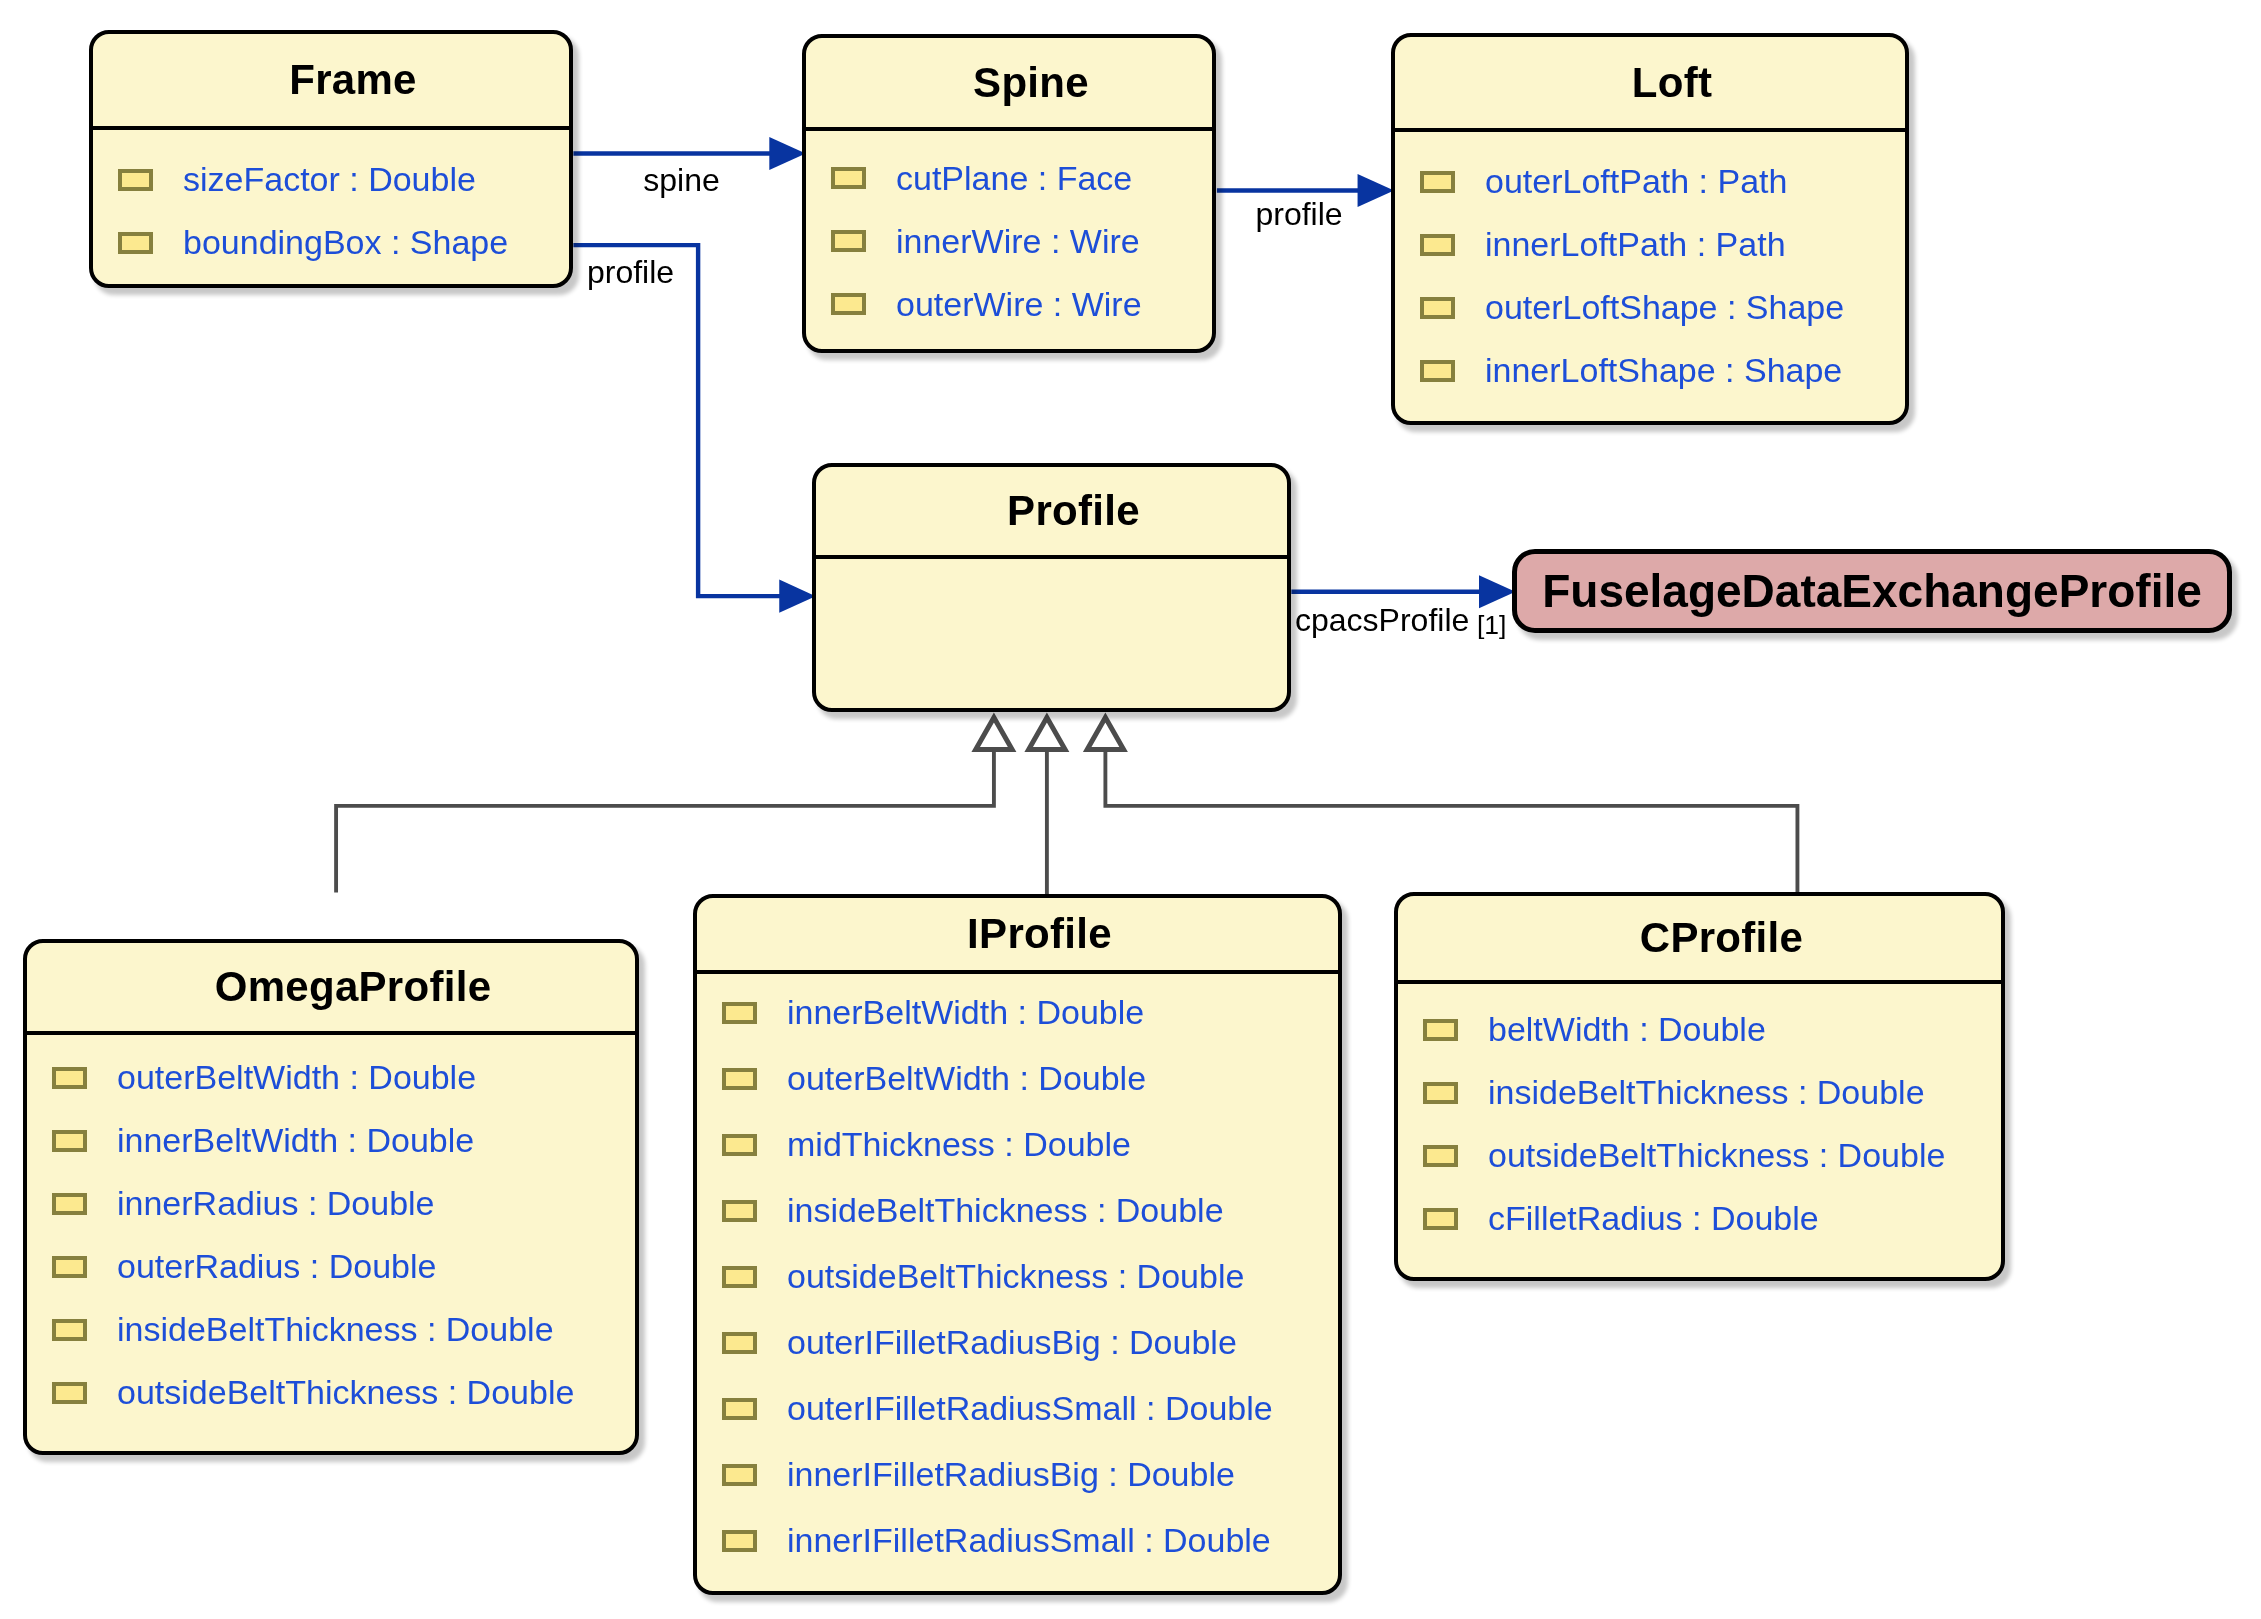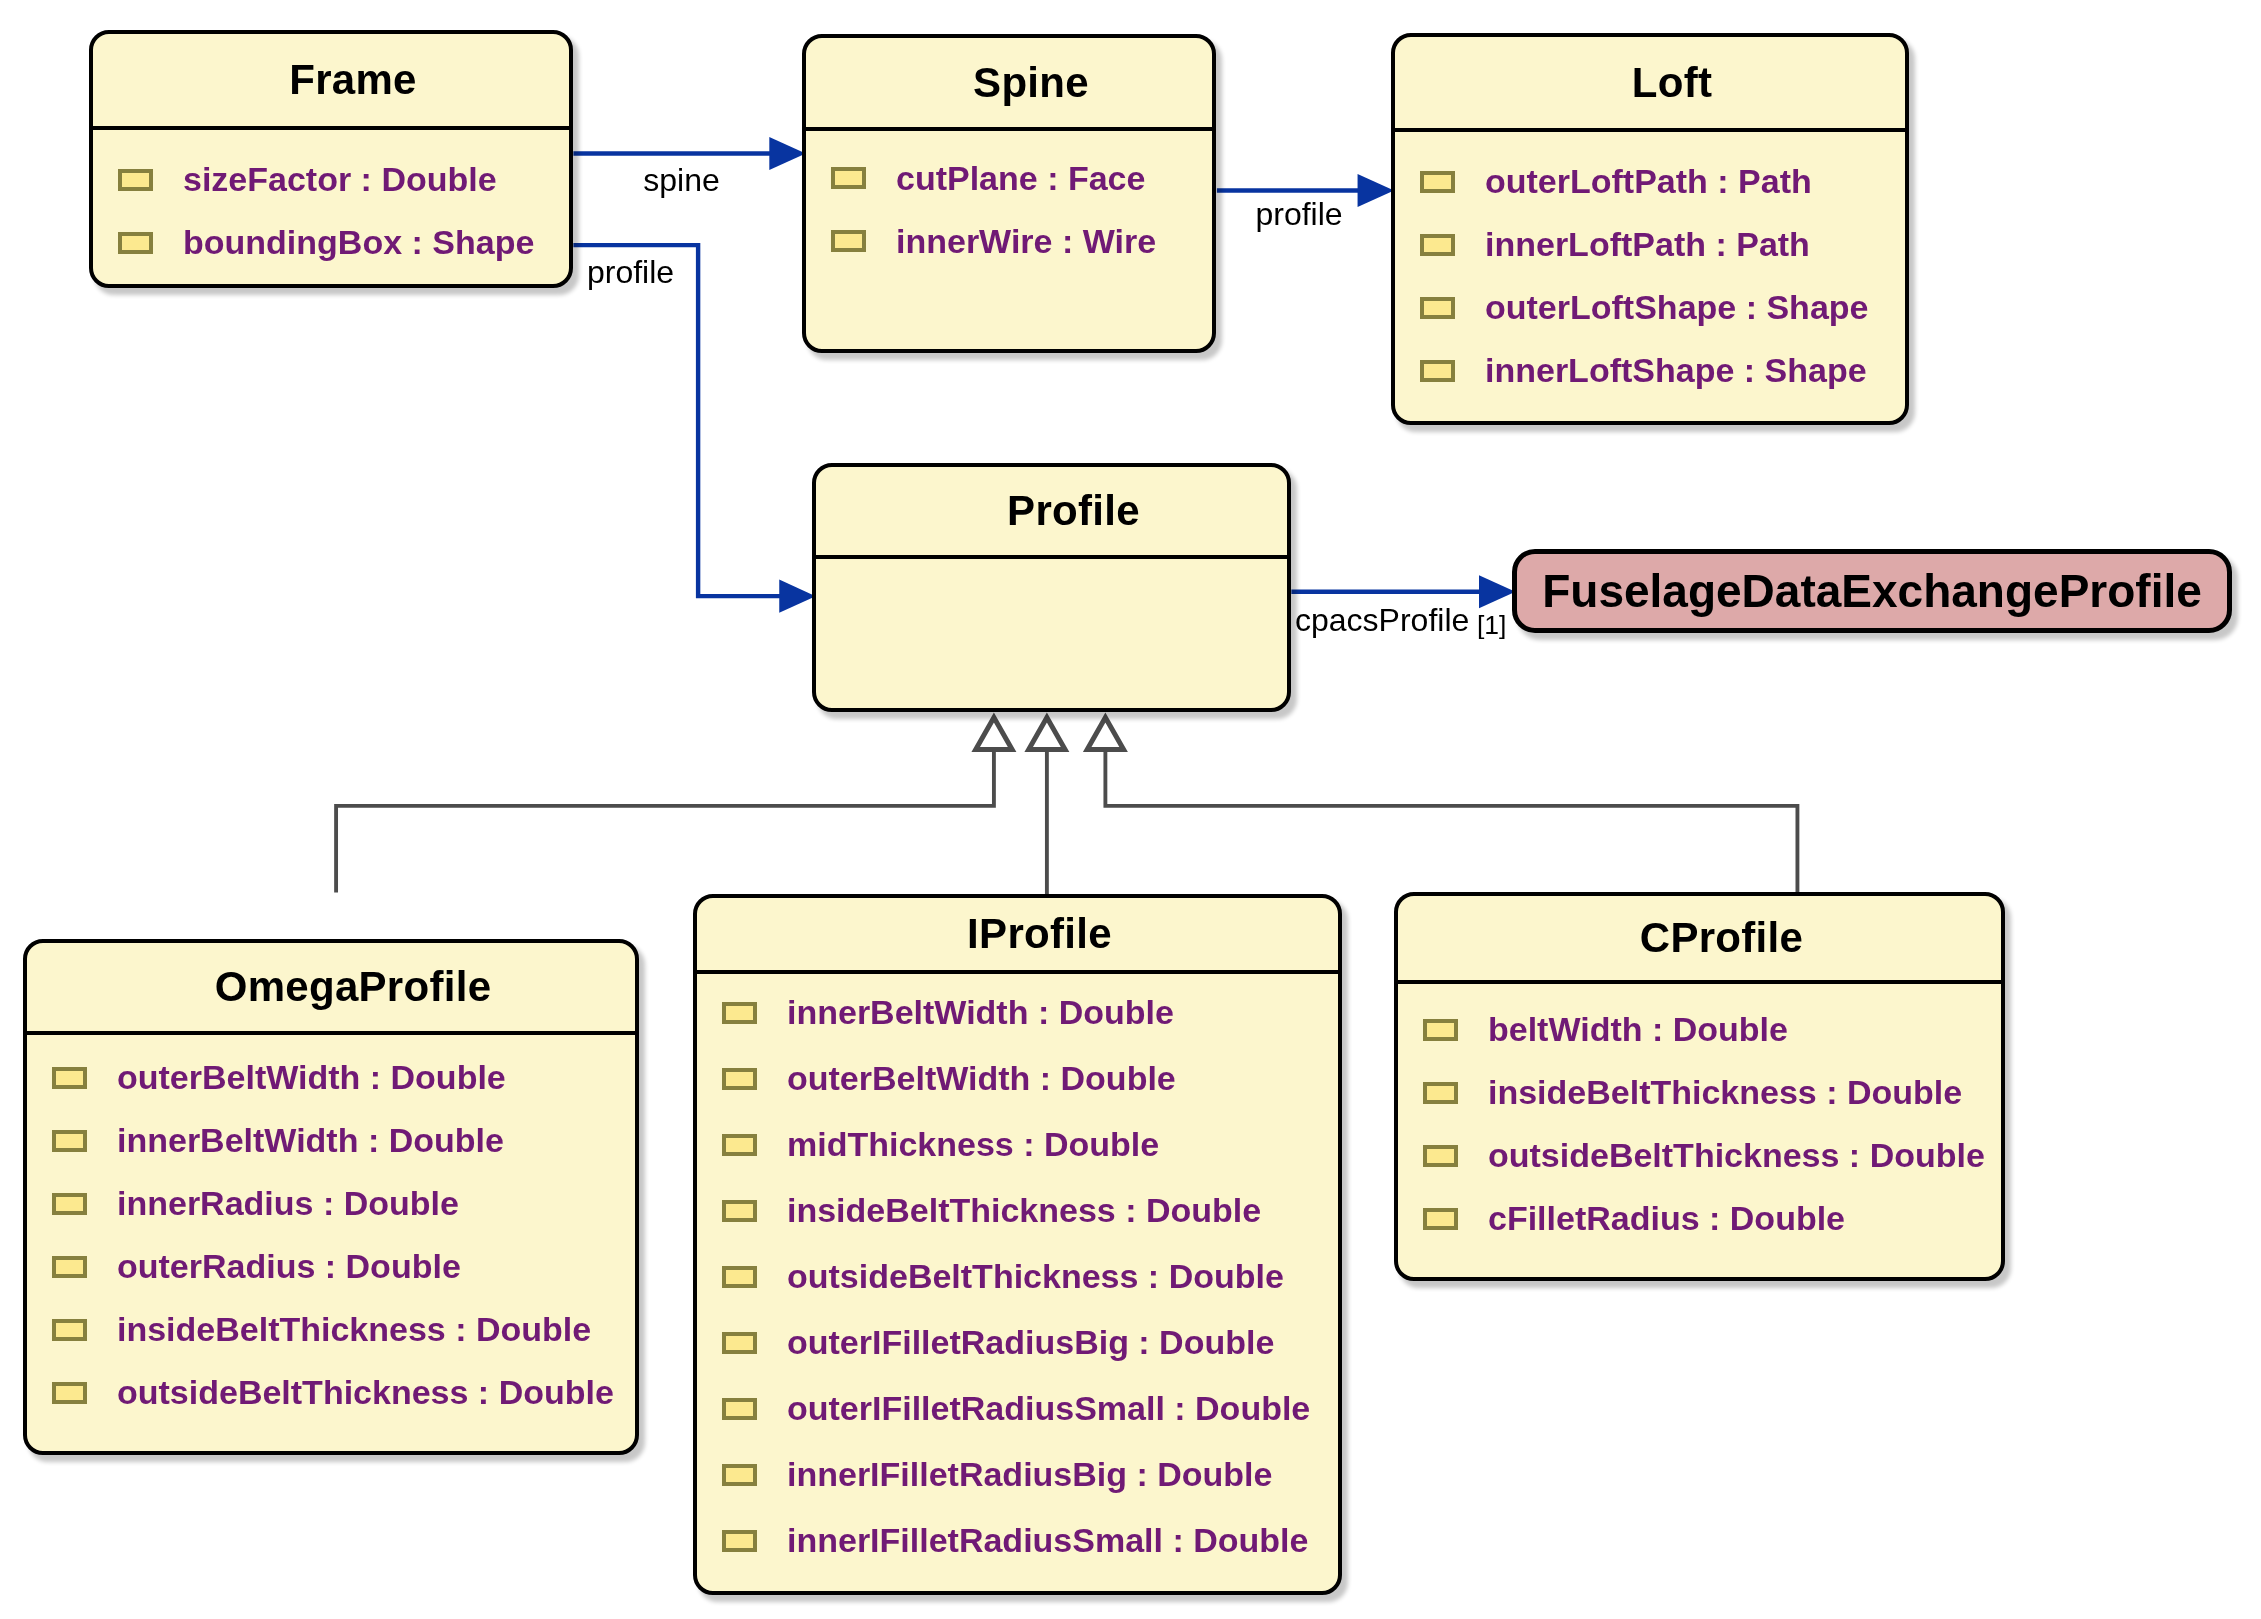--- a/index.html
+++ b/index.html
@@ -64,22 +64,21 @@
     display: inline-block;
     width: 35px;
     height: 22px;
     border: 4.4px solid var(--attribute-icon-border);
     background: var(--attribute-icon-fill);
     margin-right: 30px;
     flex-shrink: 0;
   }
   .attr-text {
     font-size: 34px;
-    color: #701a75;
-    font-weight: bold;
+    color: #1d4ed8;
   }
   .uml-highlight {
     position: absolute;
     z-index: 1;
     background: var(--highlight-fill);
     border: 5px solid #000000;
     border-radius: 23px;
     box-shadow: 5.5px 6.6px 4.4px rgba(0,0,0,0.22);
     display: flex;
     align-items: center;
@@ -152,20 +151,24 @@
     <div class="uml-title" style="height:93px;">Spine</div>
     <div class="uml-body" style="padding-top:15.5px;">
       <div class="attr-row">
         <span class="attr-icon"></span>
         <span class="attr-text">cutPlane : Face</span>
       </div>
       <div class="attr-row">
         <span class="attr-icon"></span>
         <span class="attr-text">innerWire : Wire</span>
       </div>
+      <div class="attr-row">
+        <span class="attr-icon"></span>
+        <span class="attr-text">outerWire : Wire</span>
+      </div>
     </div>
   </div>
 
   <div class="uml-class" style="left:1391px; top:33px; width:518px; height:392px;">
     <div class="uml-title" style="height:95px;">Loft</div>
     <div class="uml-body" style="padding-top:18px;">
       <div class="attr-row">
         <span class="attr-icon"></span>
         <span class="attr-text">outerLoftPath : Path</span>
       </div>

